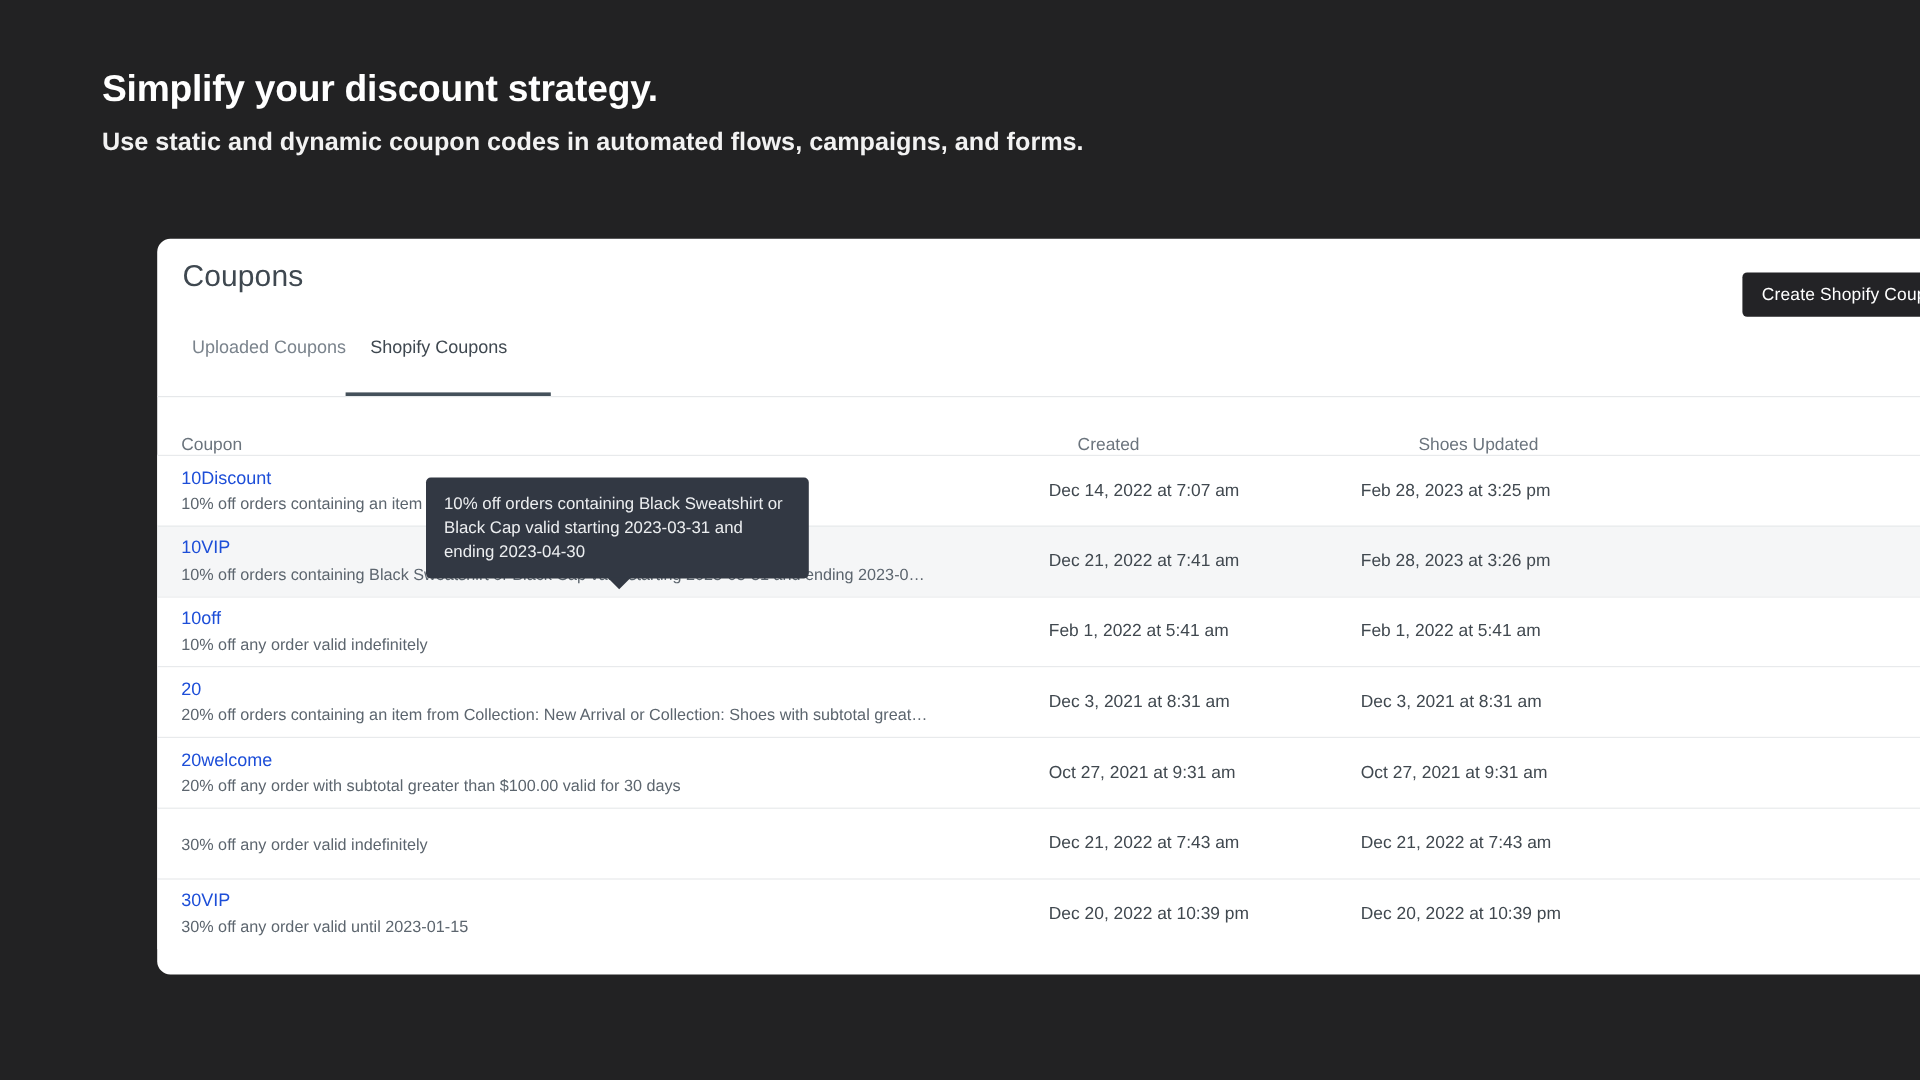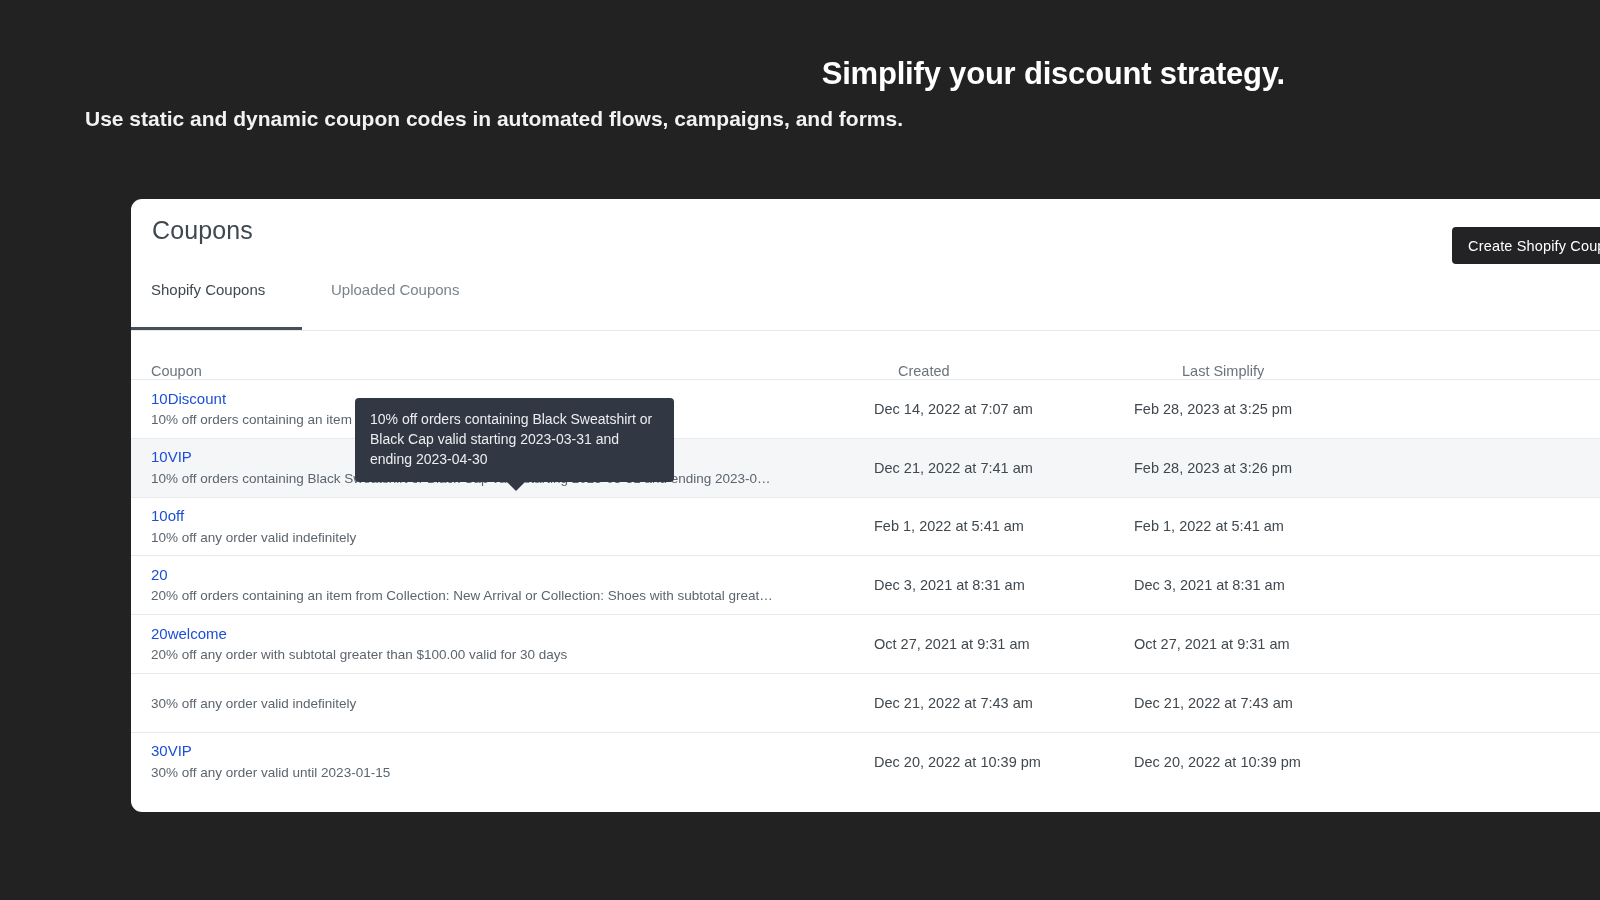--- a/index.html
+++ b/index.html
@@ -29,21 +29,20 @@
     top: 55px;
     width: 1200px;
   }
 
   .hero-title {
     font-size: 31px;
     font-weight: bold;
     color: #ffffff;
     letter-spacing: -0.2px;
     line-height: 1.2;
-    text-align: right;
   }
 
   .hero-subtitle {
     margin-top: 13px;
     font-size: 21px;
     font-weight: bold;
     color: #f2f2f2;
     line-height: 1.3;
   }
 
@@ -244,35 +243,35 @@
     <div class="hero-subtitle">Use static and dynamic coupon codes in automated flows, campaigns, and forms.</div>
   </div>
 
   <div class="card">
 
     <div class="card-header">
       <div class="card-title">Coupons</div>
       <button class="create-btn">Create Shopify Coupon</button>
 
       <div class="tabs">
+        <div class="tab tab-uploaded">
+          <span>Uploaded Coupons</span>
+        </div>
         <div class="tab tab-shopify active">
           <span>Shopify Coupons</span>
-        </div>
-        <div class="tab tab-uploaded">
-          <span>Uploaded Coupons</span>
         </div>
       </div>
       <div class="header-divider"></div>
     </div>
 
     <div class="table">
       <div class="thead">
         <div class="th col-coupon">Coupon</div>
         <div class="th col-created">Created</div>
-        <div class="th col-updated">Last Simplify</div>
+        <div class="th col-updated">Shoes Updated</div>
       </div>
       <div id="rows">
           <div class="trow">
             <div class="col-coupon">
               <div class="coupon-code">10Discount</div>
               <div class="coupon-desc">10% off orders containing an item from Collection: Under $100 valid i…</div>
             </div>
             <div class="col-created td-date">Dec 14, 2022 at 7:07 am</div>
             <div class="col-updated td-date">Feb 28, 2023 at 3:25 pm</div>
           </div>

